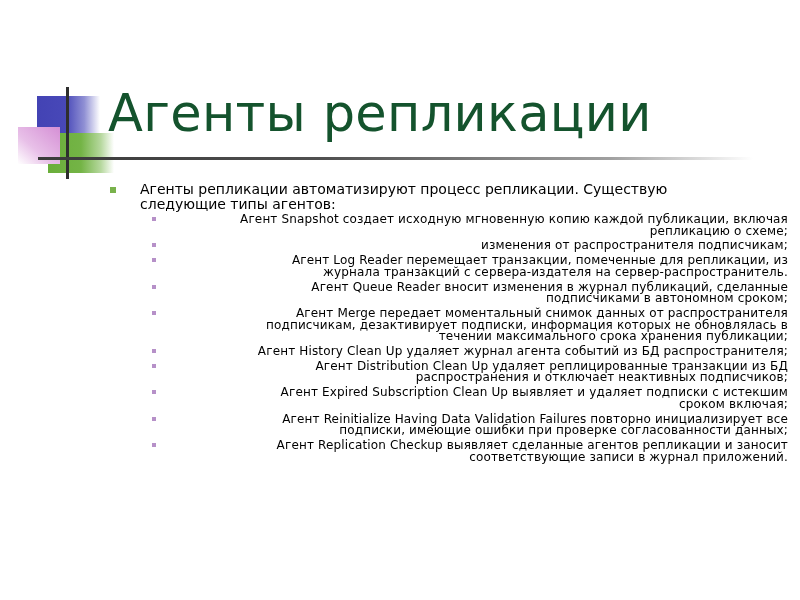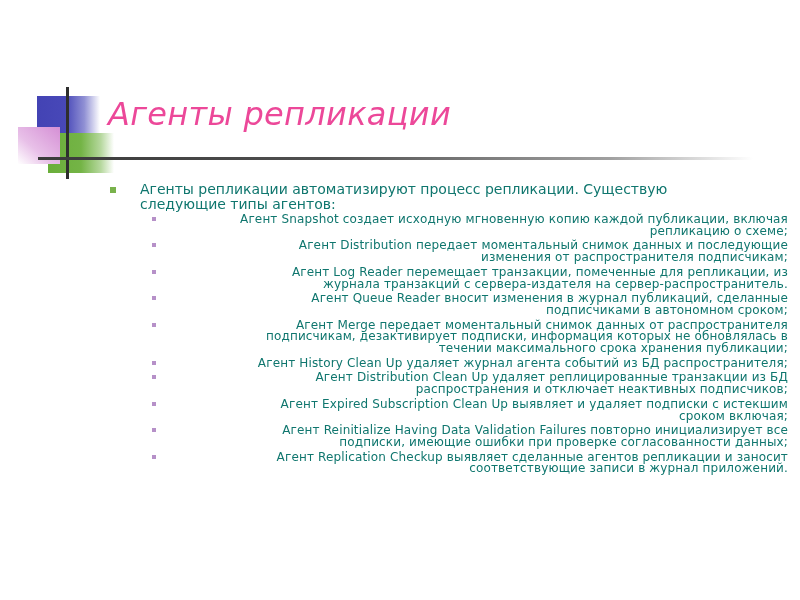--- a/index.html
+++ b/index.html
@@ -24,26 +24,26 @@
     .line-v {
       left: 66px; top: 87px; width: 3px; height: 92px; background: #2e2e2e;
     }
     .line-h {
       left: 38px; top: 157px; width: 715px; height: 3px;
       background: linear-gradient(to right, #3a3a3a 0%, #505050 40%, #a0a0a0 80%, #ffffff 100%);
     }
     .title {
       position: absolute; left: 108px; top: 84px;
       font-family: "DejaVu Sans", sans-serif;
-      font-size: 32px; color: #ec4899; line-height: 60px;
-      white-space: nowrap; letter-spacing: 0.3px; font-style: italic;
+      font-size: 51px; color: #14532d; line-height: 60px;
+      white-space: nowrap; letter-spacing: 0.3px;
     }
     .content {
       position: absolute; left: 108px; top: 182px; width: 680px;
-      color: #0f766e;
+      color: #000000;
     }
     .l1 {
       position: relative; padding-left: 32px;
       font-size: 14px; line-height: 14.5px;
     }
     .l1 .bullet {
       position: absolute; left: 2px; top: 5px; width: 6px; height: 6px; background: #79b24b;
     }
     .sublist { margin-top: 3px; }
     .l2 {
@@ -76,21 +76,20 @@
   </div>
 
   <div class="sublist">
     <div class="l2">
       <span class="bullet"></span>
       <span class="line">Агент Snapshot создает исходную мгновенную копию каждой публикации, включая</span>
       <span class="line">репликацию о схеме;</span>
     </div>
     <div class="l2">
       <span class="bullet"></span>
-      <span class="line">Агент Distribution передает моментальный снимок данных и последующие</span>
       <span class="line">изменения от распространителя подписчикам;</span>
     </div>
     <div class="l2">
       <span class="bullet"></span>
       <span class="line">Агент Log Reader перемещает транзакции, помеченные для репликации, из</span>
       <span class="line">журнала транзакций с сервера-издателя на сервер-распространитель.</span>
     </div>
     <div class="l2">
       <span class="bullet"></span>
       <span class="line">Агент Queue Reader вносит изменения в журнал публикаций, сделанные</span>

